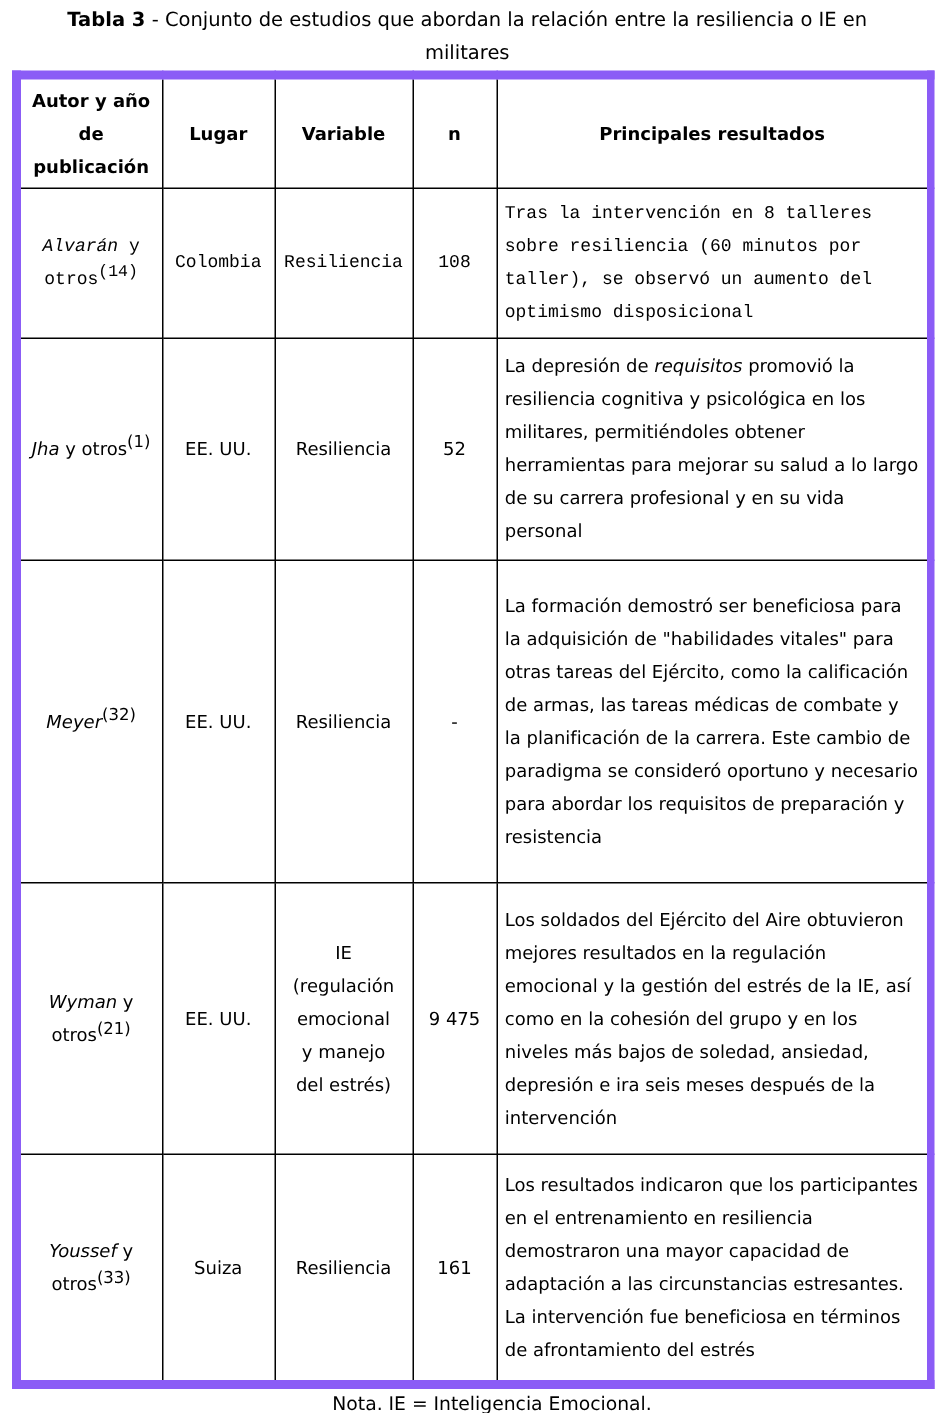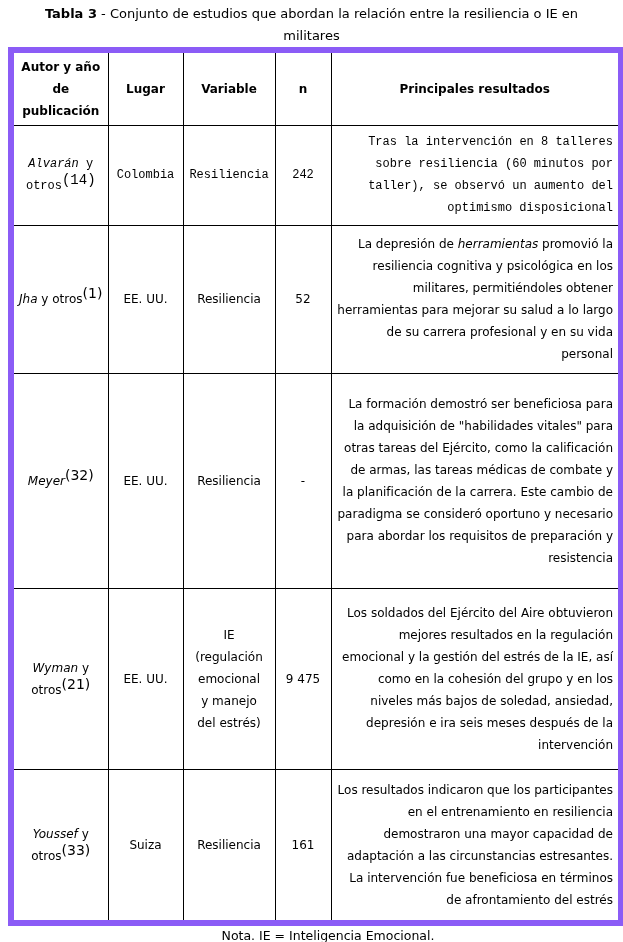--- a/index.html
+++ b/index.html
@@ -50,25 +50,25 @@
   tr.r0 { height: 100px; font-family: Liberation Mono, monospace; }
   tr.r1 { height: 148px; }
   tr.r2 { height: 215px; }
   tr.r3 { height: 181px; }
   tr.r4 { height: 154px; }
   td.cell-center {
     text-align: center;
     white-space: pre-line;
   }
   td.cell-results {
-    text-align: right;
+    text-align: left;
     padding: 2px 6px;
   }
   sup {
-    font-size: 14px;
+    font-size: 11px;
     line-height: 0;
     vertical-align: super;
   }
   .table-note {
     text-align: center;
     font-size: 12.5px;
     line-height: 17px;
     margin-top: 1px;
     padding-left: 33px;
   }
@@ -99,29 +99,29 @@
         <th>n</th>
         <th>Principales resultados</th>
       </tr>
     </thead>
     <tbody>
       <tr class="r0">
         <td class="cell-center"><i>Alvarán</i><span> y
 otros</span><sup>(14)</sup></td>
         <td class="cell-center">Colombia</td>
         <td class="cell-center">Resiliencia</td>
-        <td class="cell-center">242</td>
+        <td class="cell-center">108</td>
         <td class="cell-results"><span>Tras la intervención en 8 talleres sobre resiliencia (60 minutos por taller), se observó un aumento del optimismo disposicional</span></td>
       </tr>
       <tr class="r1">
         <td class="cell-center"><i>Jha</i><span> y otros</span><sup>(1)</sup></td>
         <td class="cell-center">EE. UU.</td>
         <td class="cell-center">Resiliencia</td>
         <td class="cell-center">52</td>
-        <td class="cell-results"><span>La depresión de </span><i>herramientas</i><span> promovió la resiliencia cognitiva y psicológica en los militares, permitiéndoles obtener herramientas para mejorar su salud a lo largo de su carrera profesional y en su vida personal</span></td>
+        <td class="cell-results"><span>La depresión de </span><i>requisitos</i><span> promovió la resiliencia cognitiva y psicológica en los militares, permitiéndoles obtener herramientas para mejorar su salud a lo largo de su carrera profesional y en su vida personal</span></td>
       </tr>
       <tr class="r2">
         <td class="cell-center"><i>Meyer</i><sup>(32)</sup></td>
         <td class="cell-center">EE. UU.</td>
         <td class="cell-center">Resiliencia</td>
         <td class="cell-center">-</td>
         <td class="cell-results"><span>La formación demostró ser beneficiosa para la adquisición de "habilidades vitales" para otras tareas del Ejército, como la calificación de armas, las tareas médicas de combate y la planificación de la carrera. Este cambio de paradigma se consideró oportuno y necesario para abordar los requisitos de preparación y resistencia</span></td>
       </tr>
       <tr class="r3">
         <td class="cell-center"><i>Wyman</i><span> y

